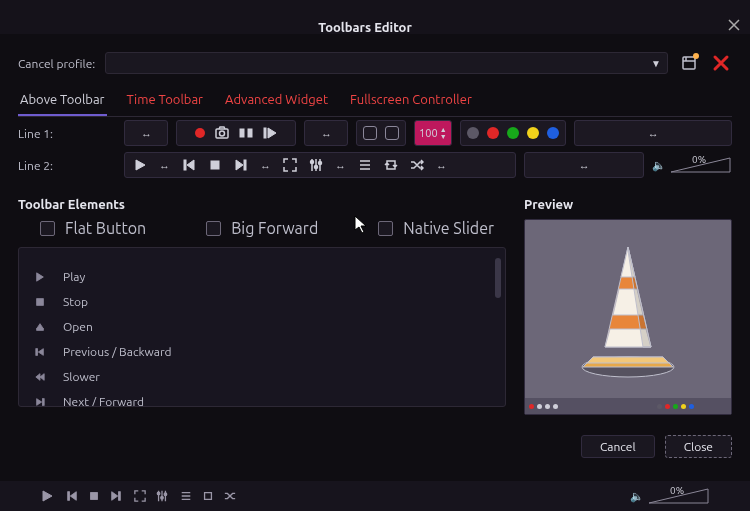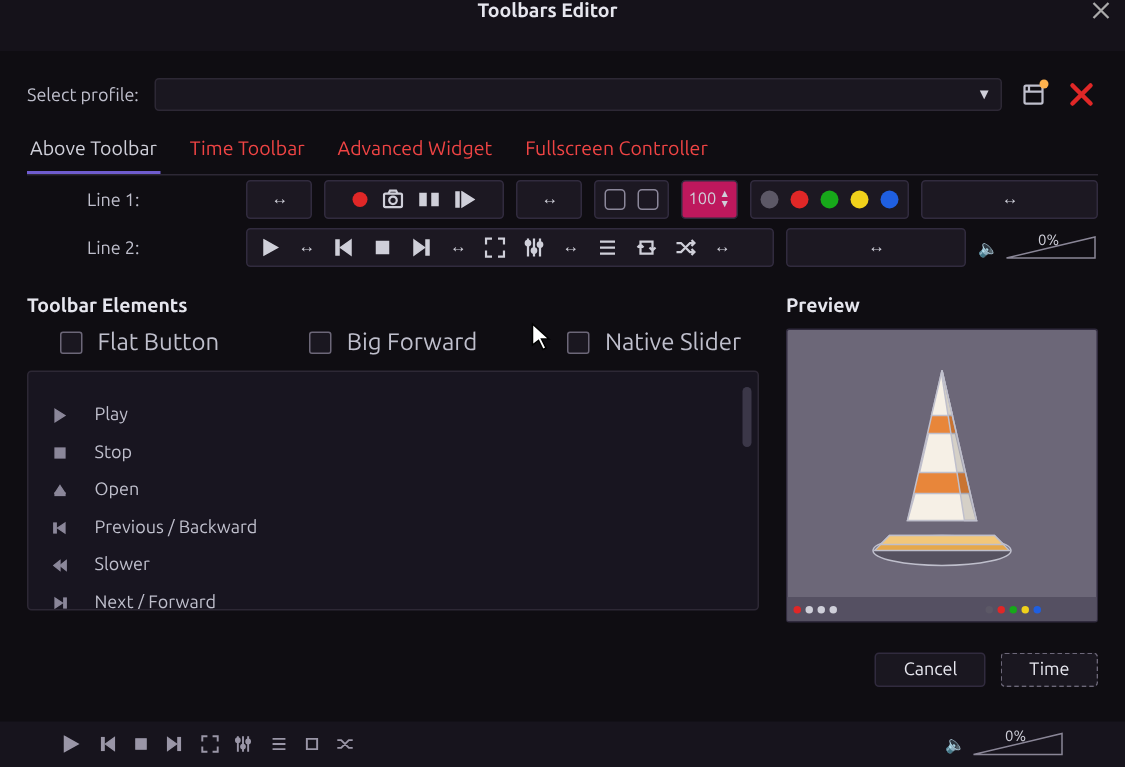--- a/index.html
+++ b/index.html
@@ -1,19 +1,19 @@
 <!DOCTYPE html>
 <html><head>
 <meta charset="utf-8">
 <style>
 * { margin: 0; padding: 0; box-sizing: border-box; font-family: "Segoe UI", Ubuntu, "Noto Sans", Arial, sans-serif; }
 body { width: 750px; height: 511px; background: #0f0d12; color: #bfbfcc; font-size: 12px; position: relative; overflow: hidden; }
 
 
-.titlebar { height: 34px; background: #15121a; display: flex; align-items: flex-start; padding: 0 10px; }
+.titlebar { height: 34px; background: #15121a; display: flex; align-items: flex-end; padding: 0 10px; }
 .titlebar .title { flex: 1; text-align: center; font-weight: 600; font-size: 13px; color: #e6e6ee; }
 .titlebar .close { width: 20px; text-align: right; color: #aaa; cursor: pointer; font-size: 14px; }
 
 .content { padding: 12px 18px 10px 18px; }
 
 
 .profile-row { display: flex; align-items: center; gap: 10px; margin: 6px 0 14px 0; }
 .profile-row label { font-size: 12px; color: #bfbfcc; }
 .profile-select { flex: 1; background: #1a1720; border: 1px solid #2d2835; border-radius: 3px; height: 22px; display: flex; align-items: center; justify-content: flex-end; padding: 0 6px; }
 .profile-select .caret { color: #cfcfd9; font-size: 10px; }
@@ -27,21 +27,21 @@
 .tabs { display: flex; gap: 18px; border-bottom: 1px solid #2d2835; padding-bottom: 0; }
 .tab { font-size: 13px; padding: 4px 2px 8px 2px; color: #ef4444; cursor: pointer; border-bottom: 2px solid transparent; }
 .tab.active { color: #cfcfd9; border-bottom: 2px solid #6f5ccf; }
 
 
 .toolbar-pos { display: flex; align-items: center; gap: 14px; padding: 10px 0 8px 0; }
 .toolbar-pos .chk { width: 15px; height: 15px; border: 1px solid #6c6778; border-radius: 2px; display: inline-block; background: #1a1720; }
 .toolbar-pos .lbl { font-size: 12px; }
 
 
-.line-row { display: flex; align-items: center; gap: 8px; padding: 3px 0; margin-left: 40px; }
+.line-row { display: flex; align-items: center; gap: 8px; padding: 3px 0; }
 .line-row .line-label { width: 98px; font-size: 12px; }
 .box1 { display: flex; align-items: center; background: #1c1822; border: 1px solid #312b3e; border-radius: 3px; height: 26px; padding: 0 6px; gap: 10px; }
 .box-mini { width: 44px; justify-content: center; }
 .box-med { width: 120px; justify-content: center; }
 .box-lg { flex: 1; }
 .dot-red { width: 10px; height: 10px; border-radius: 50%; background: #e02727; display: inline-block; }
 .cam-ic, .gly { width: 14px; height: 14px; display: flex; align-items: center; justify-content: center; color: #cfcfd9; }
 .gly svg { width: 14px; height: 14px; }
 .h-arrows { letter-spacing: -1px; color: #cfcfd9; font-size: 11px; font-weight: 600; }
 .pill { width: 14px; height: 14px; border: 1px solid #8b879a; border-radius: 3px; display: inline-block; }
@@ -110,21 +110,21 @@
   <div class="close">
     <svg viewBox="0 0 12 12" width="12" height="12">
         <path d="M1 1 L11 11 M11 1 L1 11" class="stroke-only"></path>
       </svg>
   </div>
 </div>
 
 <div class="content">
 
   <div class="profile-row">
-    <label>Select profile:</label>
+    <label>Cancel profile:</label>
     <div class="profile-select">
       <span class="caret">▼</span>
     </div>
     <div class="prof-btn">
       <svg viewBox="0 0 16 16" class="stroke-only">
           <rect x="2" y="2" width="12" height="12" rx="1"></rect>
           <path d="M2 6 H14 M5 2 V6"></path>
         </svg>
       <span class="dot"></span>
     </div>
@@ -377,21 +377,21 @@
         <span class="pf-dot" style="background:#f0d11b"></span>
         <span class="pf-dot" style="background:#1f5fe0"></span>
         <span style="width:30px"></span>
       </div>
     </div>
   </div>
 </div>
 
 <div class="dlg-btns">
   <div class="dlg-btn">Cancel</div>
-  <div class="dlg-btn focus">Time</div>
+  <div class="dlg-btn focus">Close</div>
 </div>
 
 <div class="player-bar">
   <div class="grp">
     <span class="pb-ic">
         <svg viewBox="0 0 14 14" width="14" height="14">
           <path d="M3 2 L12 7 L3 12 Z"></path>
         </svg>
       </span>
   </div>

